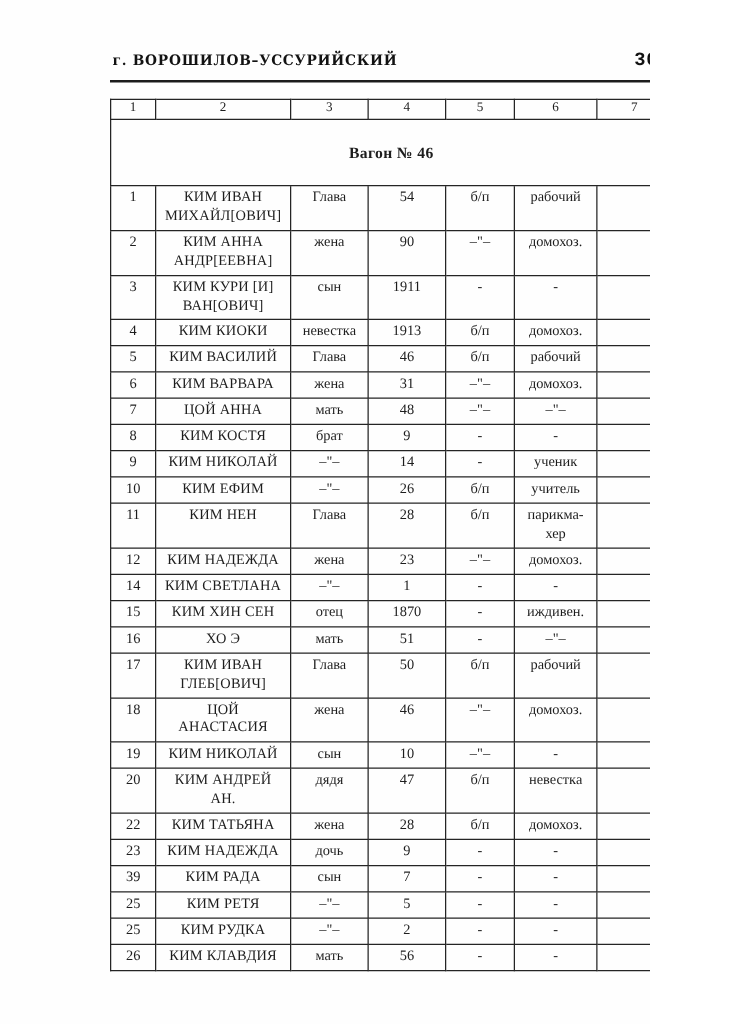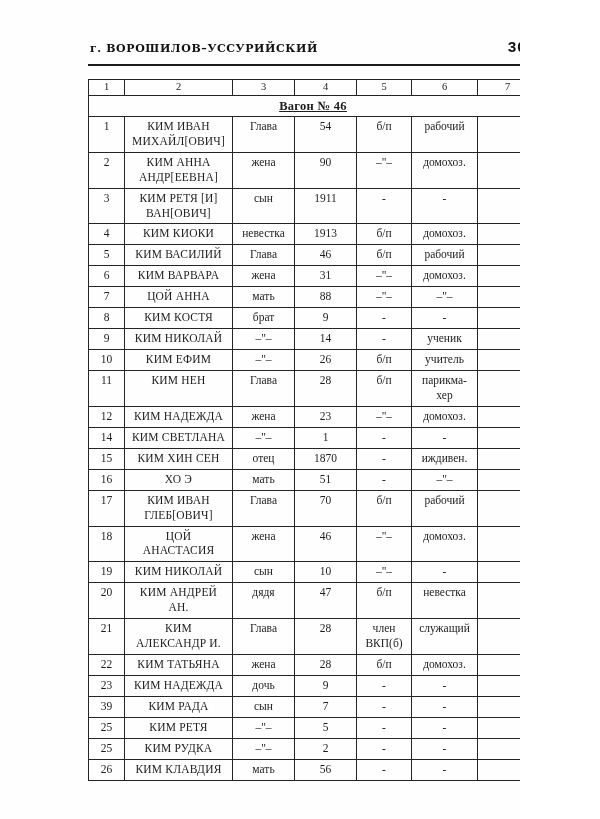--- a/index.html
+++ b/index.html
@@ -63,23 +63,22 @@
     overflow: hidden;
   }
   tr.colnum-row td {
     font-size: 10.5px;
     padding: 1px 2px;
     line-height: 1.2;
   }
   tr.section-row td {
     font-weight: 700;
     font-size: 12.5px;
-    padding: 2px 4px;
+    padding: 18px 4px;
     letter-spacing: 0.3px;
-    text-decoration: underline;
   }
   td.cell-name {
     text-align: left;
     padding-left: 8px;
     font-size: 12px;
     letter-spacing: 0.2px;
   }
   td.cell-num { font-size: 11.5px; }
   td.cell-age { font-size: 12px; font-family: Liberation Serif, serif; }
   col.c1 { width: 36px; }
@@ -143,21 +142,21 @@
             <td class="cell-name">КИМ АННА
 АНДР[ЕЕВНА]</td>
             <td class="cell-rel">жена</td>
             <td class="cell-age">90</td>
             <td class="cell-party">–"–</td>
             <td class="cell-occ">домохоз.</td>
             <td class="cell-extra"></td>
           </tr>
           <tr>
             <td class="cell-num">3</td>
-            <td class="cell-name">КИМ РЕТЯ [И]
+            <td class="cell-name">КИМ КУРИ [И]
 ВАН[ОВИЧ]</td>
             <td class="cell-rel">сын</td>
             <td class="cell-age">1911</td>
             <td class="cell-party">-</td>
             <td class="cell-occ">-</td>
             <td class="cell-extra"></td>
           </tr>
           <tr>
             <td class="cell-num">4</td>
             <td class="cell-name">КИМ КИОКИ</td>
@@ -182,21 +181,21 @@
             <td class="cell-rel">жена</td>
             <td class="cell-age">31</td>
             <td class="cell-party">–"–</td>
             <td class="cell-occ">домохоз.</td>
             <td class="cell-extra"></td>
           </tr>
           <tr>
             <td class="cell-num">7</td>
             <td class="cell-name">ЦОЙ АННА</td>
             <td class="cell-rel">мать</td>
-            <td class="cell-age">88</td>
+            <td class="cell-age">48</td>
             <td class="cell-party">–"–</td>
             <td class="cell-occ">–"–</td>
             <td class="cell-extra"></td>
           </tr>
           <tr>
             <td class="cell-num">8</td>
             <td class="cell-name">КИМ КОСТЯ</td>
             <td class="cell-rel">брат</td>
             <td class="cell-age">9</td>
             <td class="cell-party">-</td>
@@ -265,21 +264,21 @@
             <td class="cell-age">51</td>
             <td class="cell-party">-</td>
             <td class="cell-occ">–"–</td>
             <td class="cell-extra"></td>
           </tr>
           <tr>
             <td class="cell-num">17</td>
             <td class="cell-name">КИМ ИВАН
 ГЛЕБ[ОВИЧ]</td>
             <td class="cell-rel">Глава</td>
-            <td class="cell-age">70</td>
+            <td class="cell-age">50</td>
             <td class="cell-party">б/п</td>
             <td class="cell-occ">рабочий</td>
             <td class="cell-extra"></td>
           </tr>
           <tr>
             <td class="cell-num">18</td>
             <td class="cell-name">ЦОЙ АНАСТАСИЯ</td>
             <td class="cell-rel">жена</td>
             <td class="cell-age">46</td>
             <td class="cell-party">–"–</td>
@@ -298,31 +297,20 @@
           <tr>
             <td class="cell-num">20</td>
             <td class="cell-name">КИМ АНДРЕЙ АН.</td>
             <td class="cell-rel">дядя</td>
             <td class="cell-age">47</td>
             <td class="cell-party">б/п</td>
             <td class="cell-occ">невестка</td>
             <td class="cell-extra"></td>
           </tr>
           <tr>
-            <td class="cell-num">21</td>
-            <td class="cell-name">КИМ
-АЛЕКСАНДР И.</td>
-            <td class="cell-rel">Глава</td>
-            <td class="cell-age">28</td>
-            <td class="cell-party">член
-ВКП(б)</td>
-            <td class="cell-occ">служащий</td>
-            <td class="cell-extra"></td>
-          </tr>
-          <tr>
             <td class="cell-num">22</td>
             <td class="cell-name">КИМ ТАТЬЯНА</td>
             <td class="cell-rel">жена</td>
             <td class="cell-age">28</td>
             <td class="cell-party">б/п</td>
             <td class="cell-occ">домохоз.</td>
             <td class="cell-extra"></td>
           </tr>
           <tr>
             <td class="cell-num">23</td>

